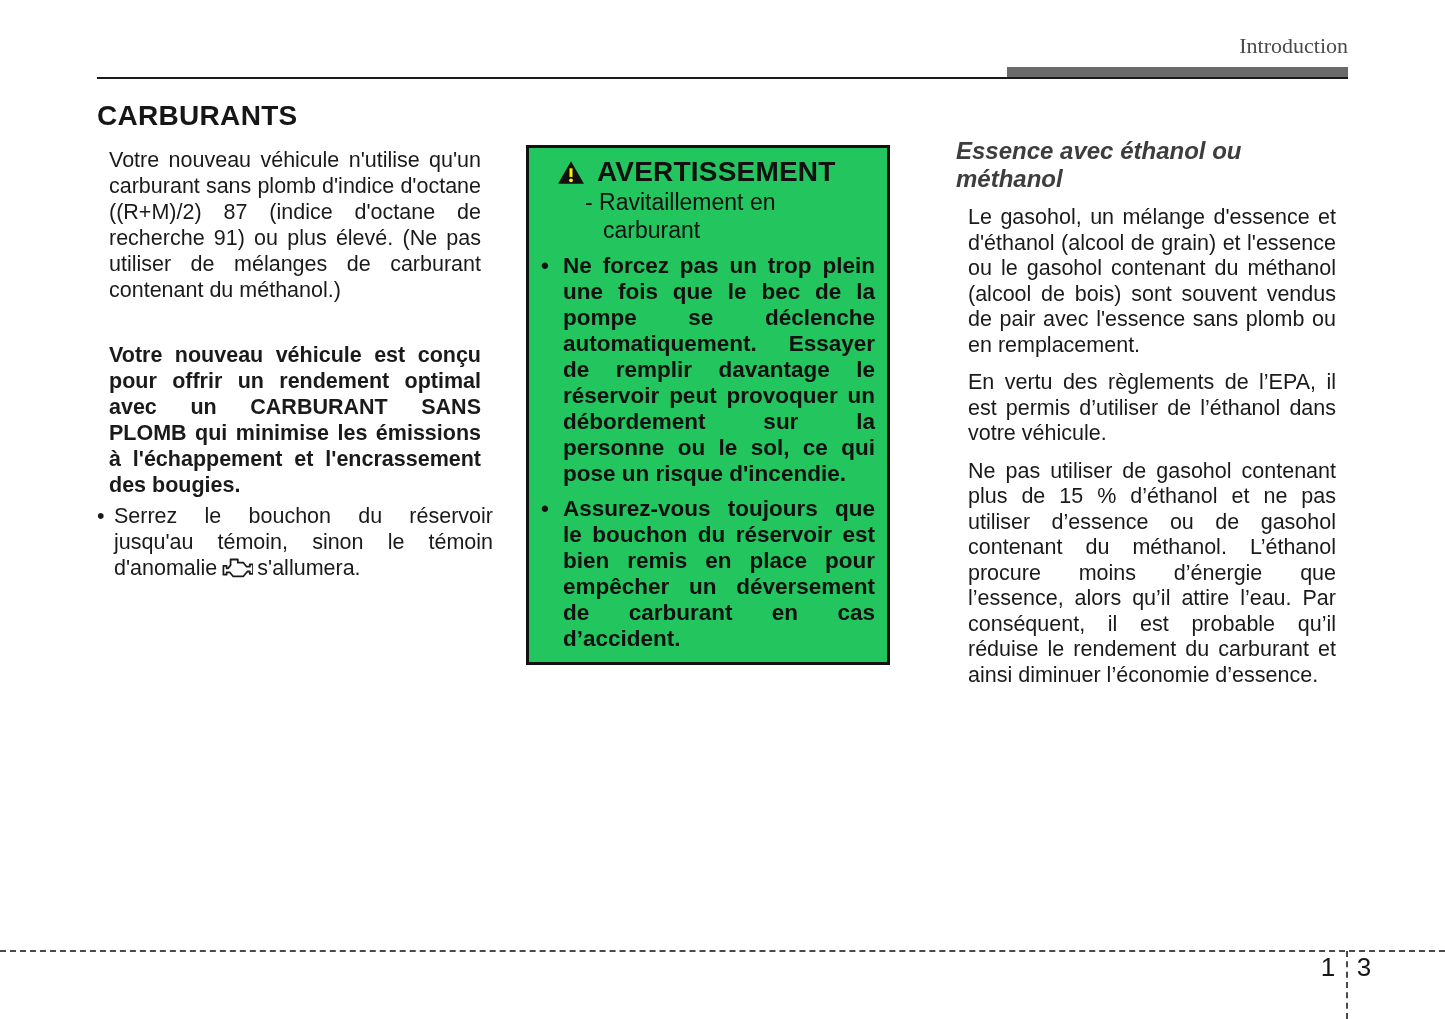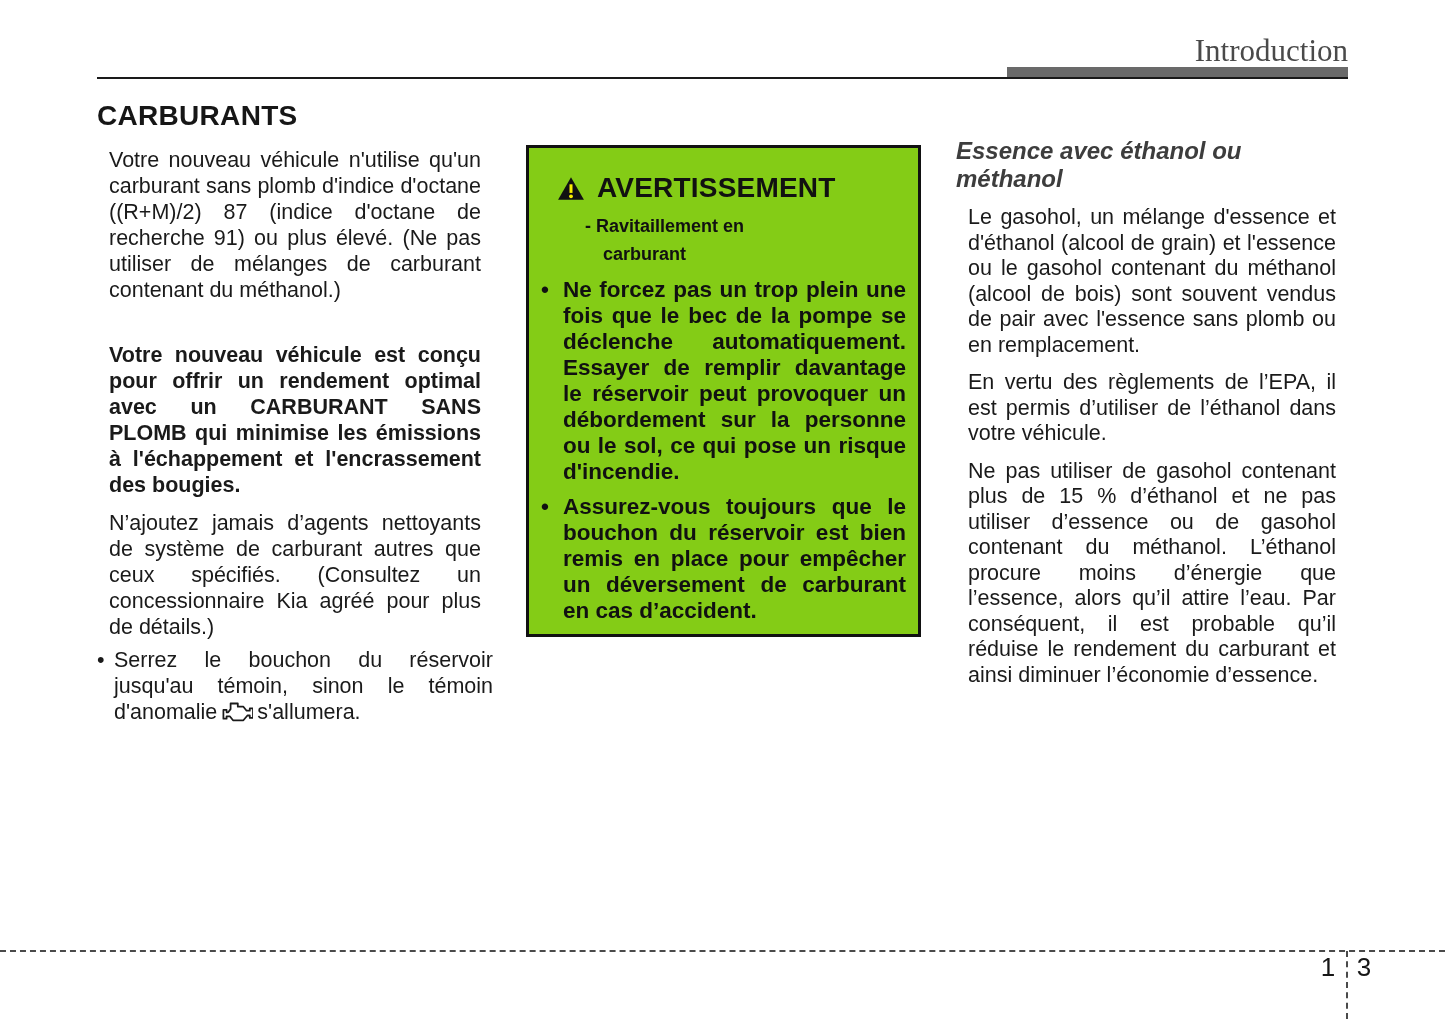--- a/index.html
+++ b/index.html
@@ -5,21 +5,21 @@
 <style>
   html,body { margin:0; padding:0; background:#e8e8e8; }
   .page {
     position:relative; width:1445px; height:1019px; background:#ffffff;
     font-family:"Liberation Sans", sans-serif; color:#1a1a1a; overflow:hidden;
   }
 
   
   .header-title {
     position:absolute; top:33px; right:97px;
-    font-family:"Liberation Serif", serif; font-size:31px; color:#4a4a4a;
+    font-family:"Liberation Serif", serif; font-size:22px; color:#4a4a4a;
   }
   .header-bar { position:absolute; top:67px; left:1007px; width:341px; height:11px; background:#6a6a6a; }
   .header-rule { position:absolute; top:77px; left:97px; width:1251px; height:2px; background:#1a1a1a; }
 
   
   .col-left { position:absolute; left:97px; top:99px; width:396px; }
   .col-left .h1 {
     font-size:28px; font-weight:bold; color:#161616; letter-spacing:0.3px;
     margin:1px 0 15px 0;
   }
@@ -31,31 +31,31 @@
   .mb-md { margin-bottom:7px; }
   .hang {
     position:relative; padding-left:17px; font-size:21.5px; line-height:26px;
     text-align:justify;
   }
   .hang .marker { position:absolute; left:0; }
   .engine-icon-svg { vertical-align:-3px; margin:0 4px; }
 
   
   .warning-box {
-    position:absolute; left:526px; top:145px; width:395px; min-height:481px;
-    box-sizing:border-box; background:#84cc16; border:3px solid #111;
-    padding:24px 12px 10px 12px;
+    position:absolute; left:526px; top:145px; width:364px; min-height:481px;
+    box-sizing:border-box; background:#22c55e; border:3px solid #111;
+    padding:8px 12px 10px 12px;
   }
   .warning-title-row { display:flex; align-items:center; margin-left:16px; }
   .warning-title {
     font-size:28px; font-weight:bold; color:#111; margin-left:12px; letter-spacing:0.2px;
   }
   .warning-sub {
-    font-weight:bold; font-size:18px; line-height:28px; color:#111;
-    padding-left:62px; text-indent:-18px; white-space:pre-line; margin-top:8px;
+    font-weight:normal; font-size:23px; line-height:28px; color:#111;
+    padding-left:62px; text-indent:-18px; white-space:pre-line; margin-top:0;
   }
   .w-bullet {
     position:relative; padding-left:22px; font-weight:bold; font-size:22.5px;
     line-height:26px; text-align:justify; color:#111; margin-top:9px;
   }
   .w-bullet .marker { position:absolute; left:0; }
 
   
   .col-right { position:absolute; left:956px; top:137px; width:392px; }
   .col-right .h2 {
@@ -78,21 +78,20 @@
 <div class="page">
 
   <div class="header-title">Introduction</div>
   <div class="header-bar"></div>
   <div class="header-rule"></div>
 
   <div class="col-left">
     <div class="h1">CARBURANTS</div>
     <p class="body-p mb-xl">Votre nouveau véhicule n'utilise qu'un carburant sans plomb d'indice d'octane ((R+M)/2) 87 (indice d'octane de recherche 91) ou plus élevé. (Ne pas utiliser de mélanges de carburant contenant du méthanol.)</p>
     <p class="body-p mb-sm">Votre nouveau véhicule est conçu pour offrir un rendement optimal avec un CARBURANT SANS PLOMB qui minimise les émissions à l'échappement et l'encrassement des bougies.</p>
-    <p class="body-p mb-md">N’ajoutez jamais d’agents nettoyants de système de carburant autres que ceux spécifiés. (Consultez un concessionnaire Kia agréé pour plus de détails.)</p>
     <div class="hang">
       <span class="marker">•</span>
       <span>Serrez le bouchon du réservoir jusqu'au témoin, sinon le témoin d'anomalie</span><svg class="engine-icon-svg" width="32" height="21" viewBox="0 0 40 26">
           <path d="M12 3 h9 v4 h7 l4 5 h4 v-3 h4 v12 h-4 v-3 h-3 l-5 6 h-13 l-4 -5 h-4 v3 h-4 v-11 h4 v3 h2 l3 -4 z" fill="none" stroke="#1a1a1a" stroke-width="2.2" stroke-linejoin="round"></path>
         </svg><span>s'allumera.</span>
     </div>
   </div>
 
   <div class="warning-box">
     <div class="warning-title-row">

